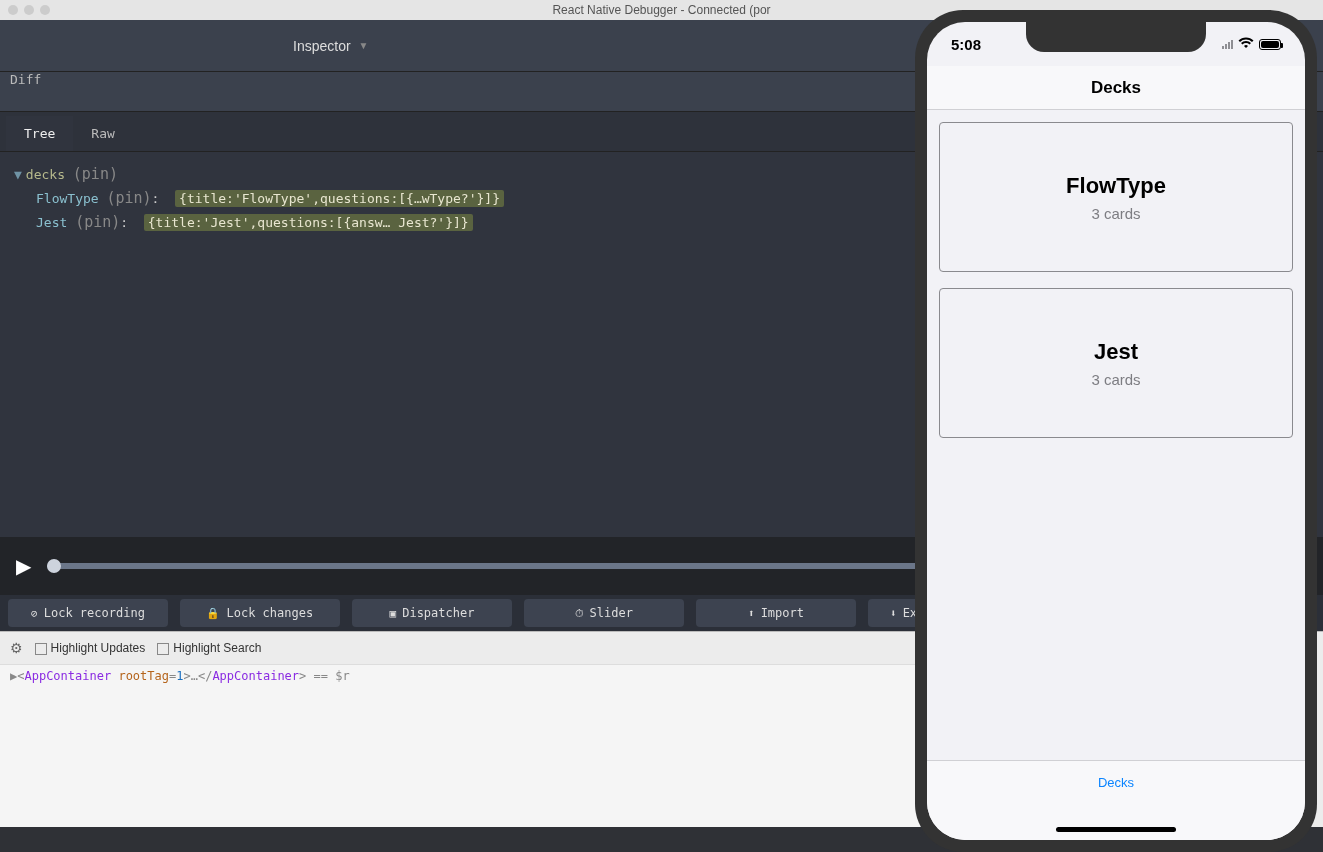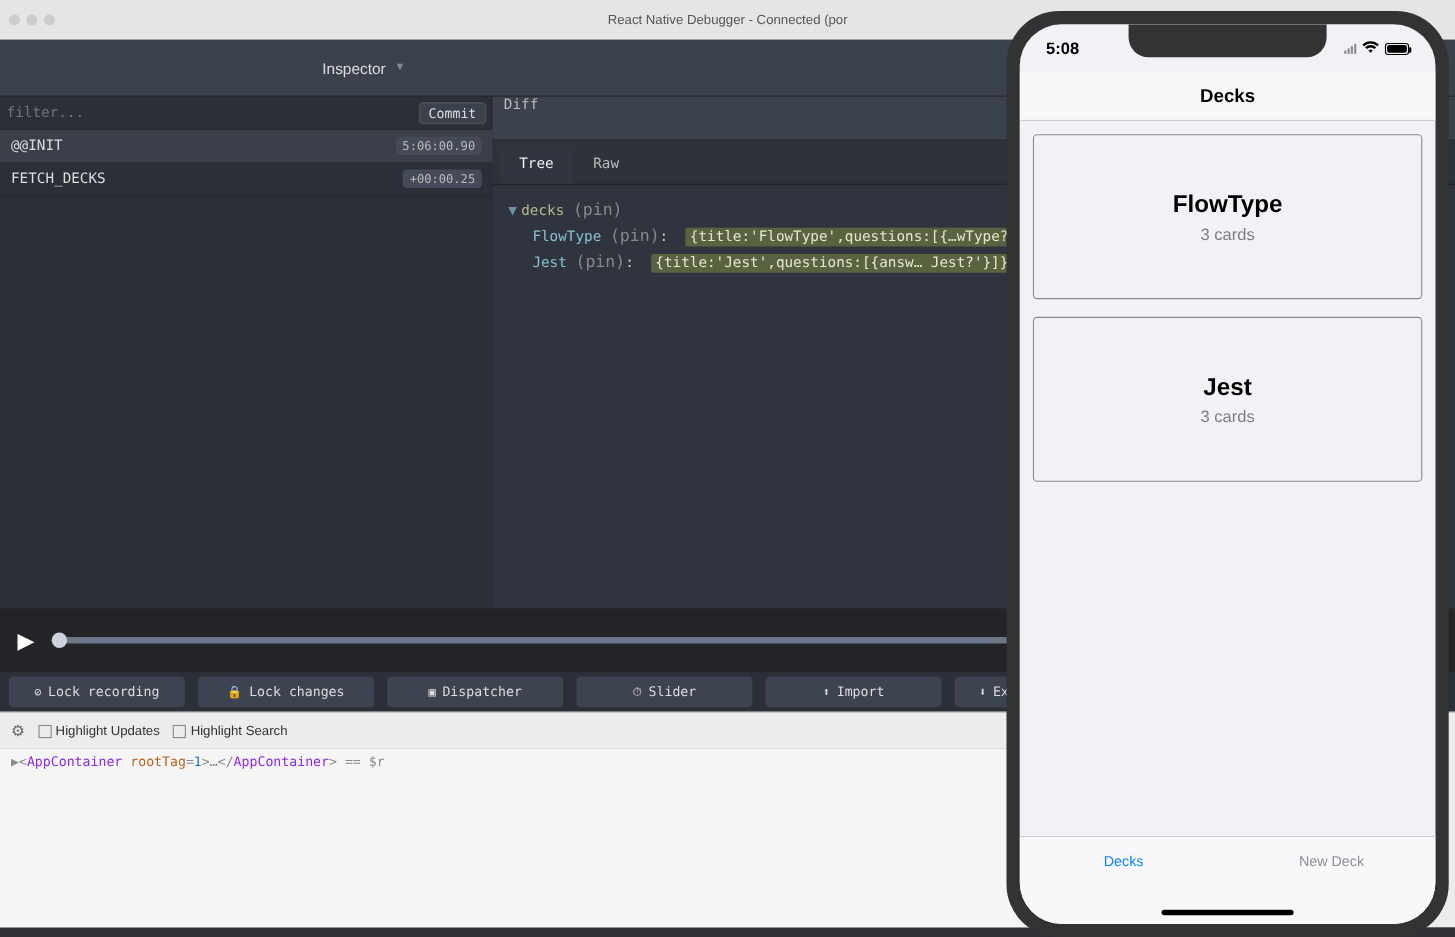--- a/index.html
+++ b/index.html
@@ -5,21 +5,21 @@
   * { box-sizing: border-box; margin: 0; padding: 0; }
   body {
     font-family: -apple-system, BlinkMacSystemFont, "Segoe UI", Helvetica, Arial, sans-serif;
     background: #2f3136;
     width: 1323px;
     height: 852px;
     overflow: hidden;
     position: relative;
   }
   .titlebar {
-    height: 36px;
+    height: 20px;
     background: #e5e5e5;
     display: flex;
     align-items: center;
     padding: 0 8px;
     position: relative;
     font-size: 12px;
     color: #555;
   }
   .traffic { display: flex; gap: 6px; }
   .tl-dot { width: 10px; height: 10px; border-radius: 50%; background: #ccc; }
@@ -162,36 +162,20 @@
   <div class="tab">
     <span>Inspector</span>
     <span class="chev">▼</span>
   </div>
   <div class="tab">
     <span>Autoselect instances</span>
   </div>
 </div>
 
 <div class="main-row">
-  <div class="left-panel">
-    <div class="filter-row">
-      <input class="filter-input" placeholder="filter..." style="">
-      <button class="commit-btn">Commit</button>
-    </div>
-    <div class="action-list">
-      <div class="action-item sel">
-        <span>@@INIT</span>
-        <span class="time-badge">5:06:00.90</span>
-      </div>
-      <div class="action-item">
-        <span>FETCH_DECKS</span>
-        <span class="time-badge">+00:00.25</span>
-      </div>
-    </div>
-  </div>
   <div class="right-panel">
     <div class="diff-header">
       <span>Diff</span>
       <button class="commit-btn">A</button>
     </div>
     <div class="diff-tabs">
       <div class="dtab active">Tree</div>
       <div class="dtab">Raw</div>
     </div>
     <div class="tree-view">
@@ -300,17 +284,16 @@
         <div class="deck-title">FlowType</div>
         <div class="deck-sub">3 cards</div>
       </div>
       <div class="deck-card">
         <div class="deck-title">Jest</div>
         <div class="deck-sub">3 cards</div>
       </div>
     </div>
     <div class="tabbar">
       <div class="tb-item active">Decks</div>
-      <div class="tb-item inactive">New Deck</div>
       <div class="home-ind"></div>
     </div>
   </div>
 </div>
 
 </body></html>

